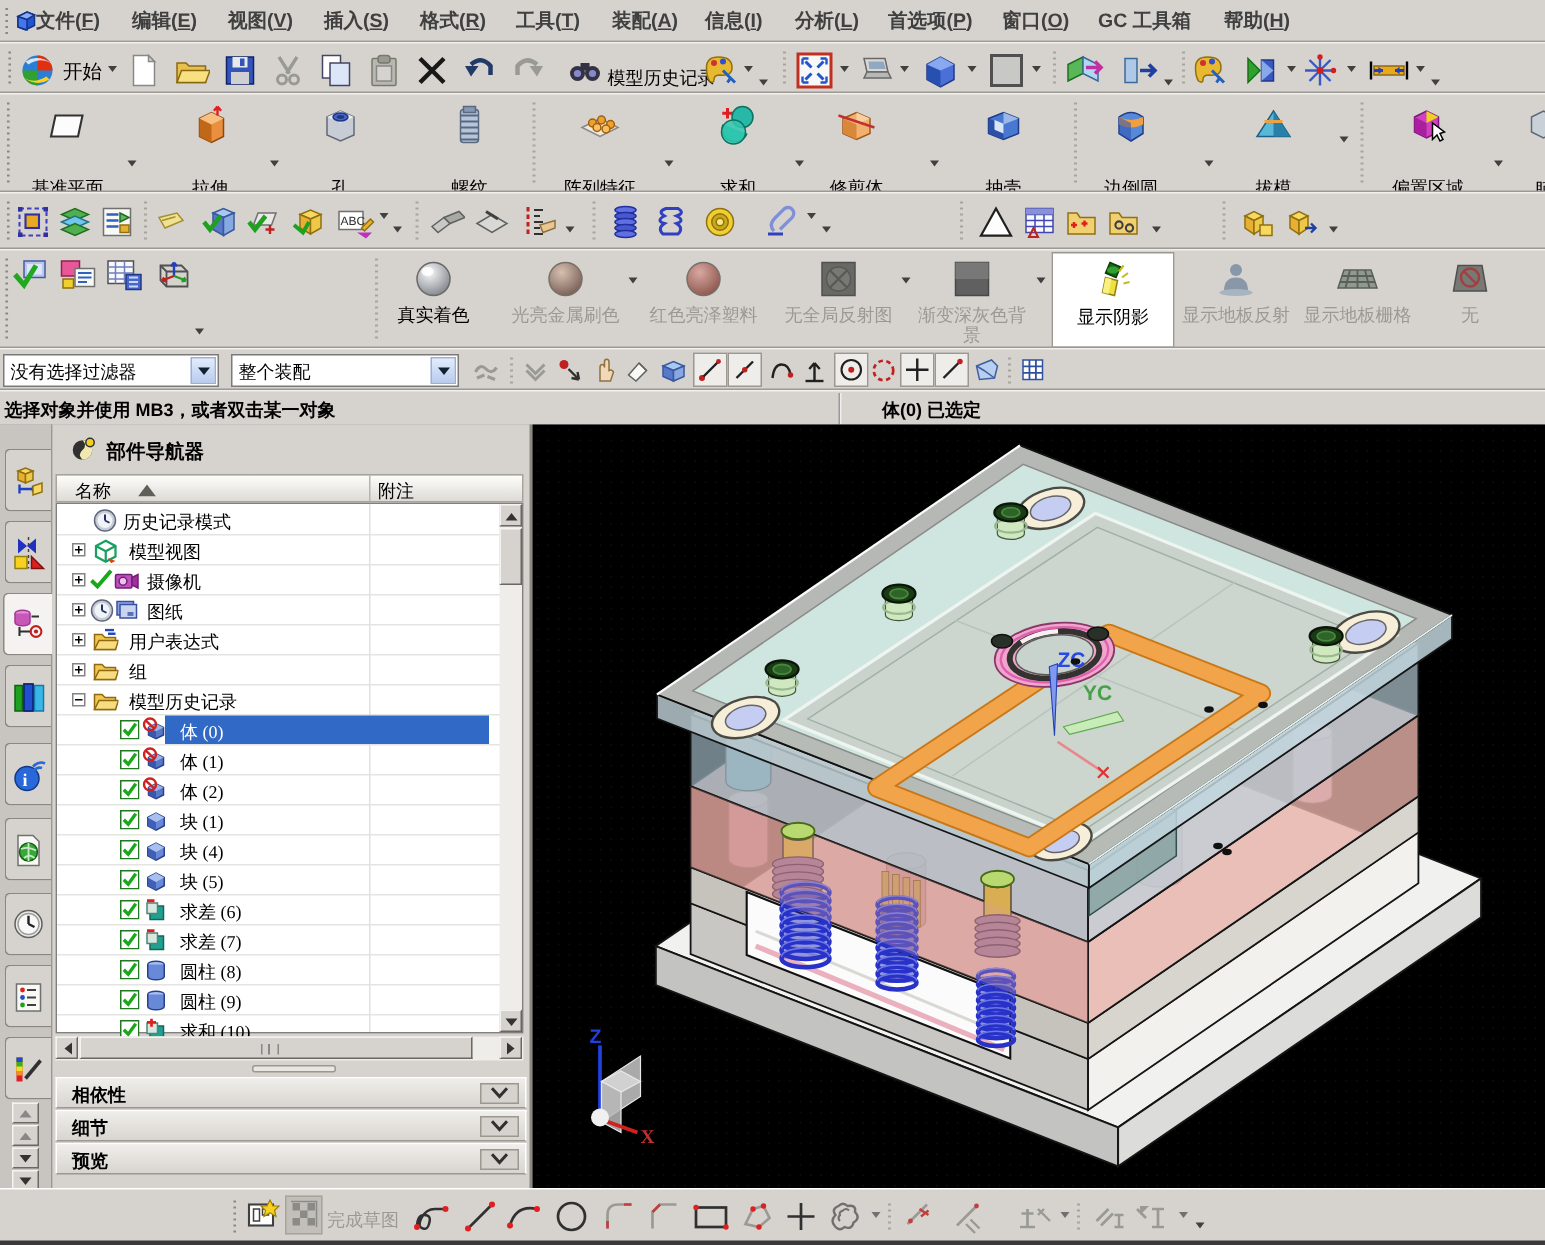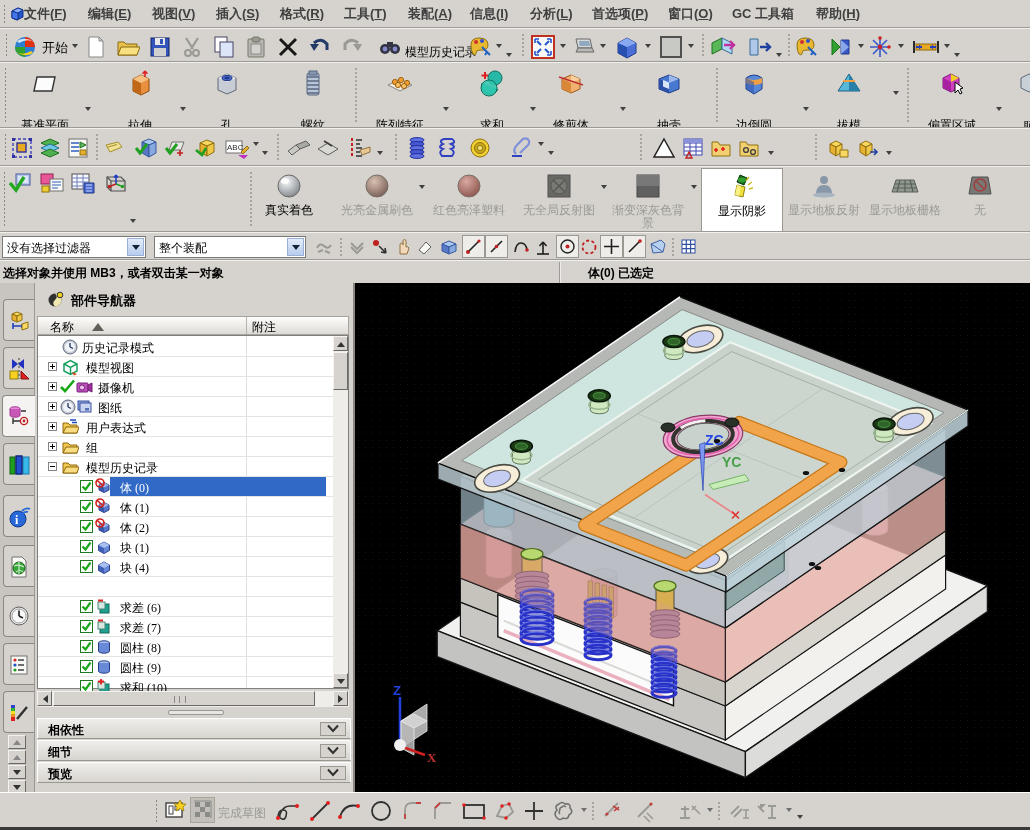--- a/index.html
+++ b/index.html
@@ -935,20 +935,29 @@
         <span class="nm" style="left:82px">块 (1)</span>
       </div>
       <div class="trow" style="top:221px">
         <svg class="ic" style="left:42px;top:3px" width="13" height="13" viewBox="0 0 13 13">
             <use href="#g-cbx"></use>
           </svg>
         <svg class="ic" style="left:58px;top:2px" width="16" height="16" viewBox="0 0 16 16">
             <use href="#g-cube"></use>
           </svg>
         <span class="nm" style="left:82px">块 (4)</span>
+      </div>
+      <div class="trow" style="top:241px">
+        <svg class="ic" style="left:42px;top:3px" width="13" height="13" viewBox="0 0 13 13">
+            <use href="#g-cbx"></use>
+          </svg>
+        <svg class="ic" style="left:58px;top:2px" width="16" height="16" viewBox="0 0 16 16">
+            <use href="#g-cube"></use>
+          </svg>
+        <span class="nm" style="left:82px">块 (5)</span>
       </div>
       <div class="trow" style="top:261px">
         <svg class="ic" style="left:42px;top:3px" width="13" height="13" viewBox="0 0 13 13">
             <use href="#g-cbx"></use>
           </svg>
         <svg class="ic" style="left:58px;top:2px" width="16" height="16" viewBox="0 0 16 16">
             <use href="#g-sub"></use>
           </svg>
         <span class="nm" style="left:82px">求差 (6)</span>
       </div>

